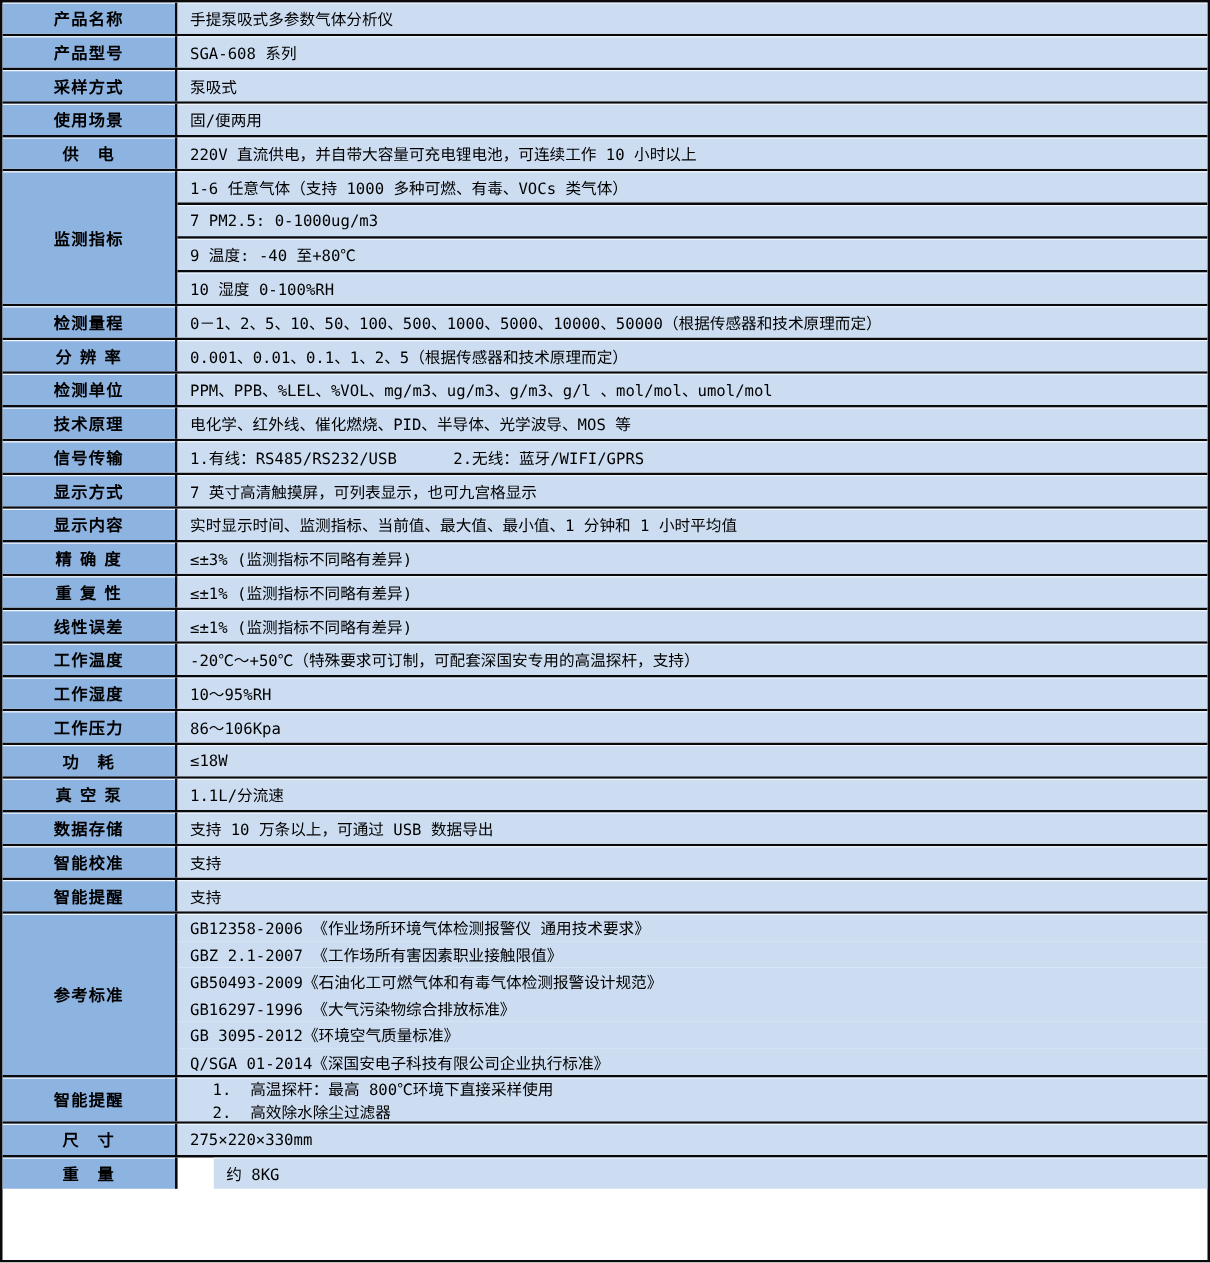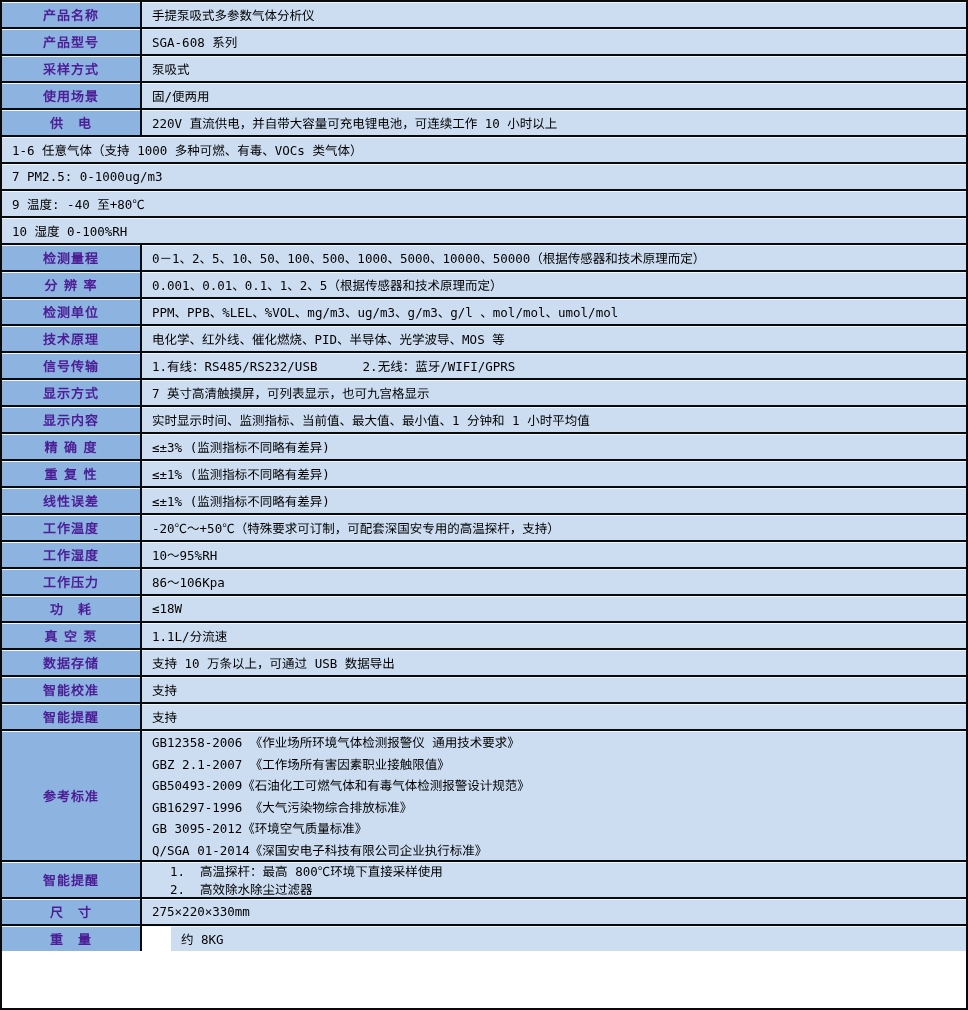--- a/index.html
+++ b/index.html
@@ -25,21 +25,21 @@
   .row:last-child { border-bottom: none; gap: 29px; }
   .label-cell {
     flex: 0 0 138px;
     background: var(--label-bg, #8DB3E1);
     border-right: 2px solid var(--grid, #000);
     display: flex;
     align-items: center;
     justify-content: center;
     font-weight: bold;
     font-size: 13px;
-    color: #4c1d95;
+    color: #000000;
     letter-spacing: 1px;
     text-align: center;
     box-shadow: inset 0 1px 0 var(--highlight, rgba(255,255,255,0.7));
     white-space: pre;
   }
   .value-cell {
     flex: 1 1 auto;
     display: flex;
     flex-direction: column;
     min-width: 0;
@@ -94,20 +94,21 @@
         <div class="vline">固/便两用</div>
       </div>
     </div>
     <div class="row row--power-supply">
       <div class="label-cell">供　电</div>
       <div class="value-cell">
         <div class="vline">220V 直流供电，并自带大容量可充电锂电池，可连续工作 10 小时以上</div>
       </div>
     </div>
     <div class="row row--monitor-indicators row-divided">
+      <div class="label-cell">监测指标</div>
       <div class="value-cell">
         <div class="vline">1-6 任意气体（支持 1000 多种可燃、有毒、VOCs 类气体）</div>
         <div class="vline">7 PM2.5: 0-1000ug/m3</div>
         <div class="vline">9 温度: -40 至+80℃</div>
         <div class="vline">10 湿度 0-100%RH</div>
       </div>
     </div>
     <div class="row row--detection-range">
       <div class="label-cell">检测量程</div>
       <div class="value-cell">

